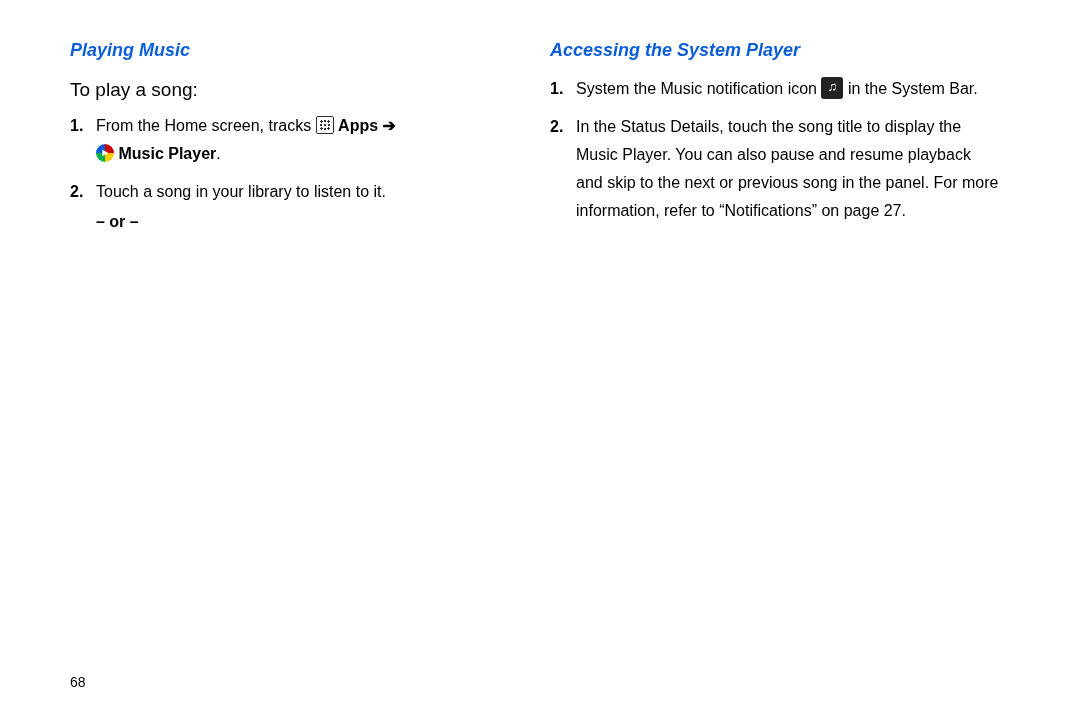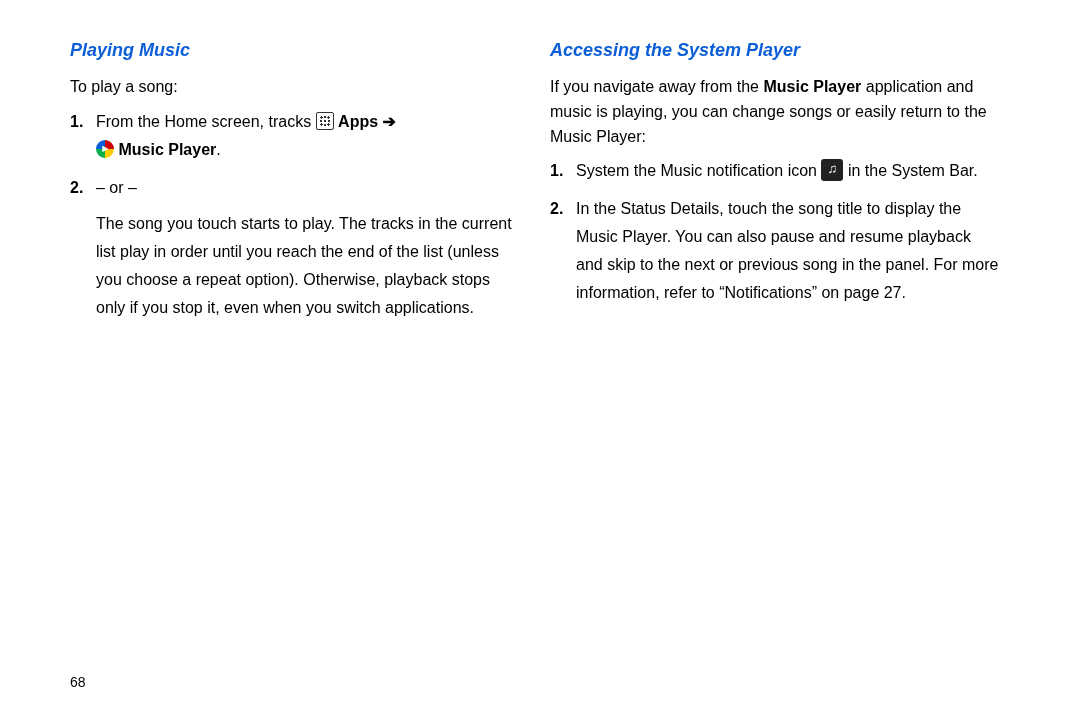--- a/index.html
+++ b/index.html
@@ -1,21 +1,21 @@
 <!DOCTYPE html>
 <html><head>
 <meta charset="utf-8">
 <style>
   * { box-sizing: border-box; margin: 0; padding: 0; }
   html, body { width: 1080px; height: 720px; background: #fff; font-family: Arial, Helvetica, sans-serif; color: #000; }
   .page { display: flex; width: 100%; height: 100%; padding: 40px 50px 20px 70px; position: relative; }
   .col { flex: 1; padding-right: 30px; }
   .col:last-child { padding-right: 0; padding-left: 10px; }
   h2.sect { color: #0b5ed7; font-style: italic; font-weight: 800; font-size: 18px; margin-bottom: 14px; letter-spacing: 0; }
-  p.intro { font-size: 16px; line-height: 1.55; margin-bottom: 8px; }
+  p.intro { font-size: 19px; line-height: 1.55; margin-bottom: 8px; }
   ol.steps { list-style: none; padding-left: 26px; }
   ol.steps > li { position: relative; font-size: 16px; line-height: 1.75; margin-bottom: 10px; }
   ol.steps > li .num { position: absolute; left: -26px; top: 0; font-weight: 700; }
   .bold { font-weight: 700; }
   .italic { }
   .inline-icon { display: inline-block; vertical-align: middle; width: 18px; height: 18px; border: 1px solid #333; border-radius: 2px; position: relative; top: -2px; }
   .apps-icon::before { content: ""; position: absolute; inset: 2px; background:
       radial-gradient(circle at 20% 20%, #333 1.2px, transparent 1.2px),
       radial-gradient(circle at 50% 20%, #333 1.2px, transparent 1.2px),
       radial-gradient(circle at 80% 20%, #333 1.2px, transparent 1.2px),
@@ -28,21 +28,21 @@
   }
   .music-player-icon { border: none; width: 18px; height: 18px; border-radius: 50%; background:
       conic-gradient(#c00 0 90deg,#fc0 90deg 180deg,#08b04a 180deg 270deg,#0b5ed7 270deg 360deg);
       position: relative; top: -2px; }
   .music-player-icon::after { content: "\25B6"; position: absolute; left: 50%; top: 50%; transform: translate(-45%,-52%); font-size: 8px; color: #fff; }
   .notif-icon { background: #222; color: #fff; border: none; width: 22px; height: 22px; border-radius: 3px; position: relative; top: -2px; }
   .notif-icon::after { content: "\266B"; position: absolute; left: 50%; top: 50%; transform: translate(-50%,-52%); font-size: 13px; color: #fff; }
   .arrow { font-weight: 700; }
   .pagenum { position: absolute; left: 70px; bottom: 30px; font-size: 14px; }
   .para { margin-top: 8px; }
-  .ordash { margin: 2px 0; }
+  .ordash { margin: 2px 0; font-weight: bold; }
 </style>
 </head>
 <body>
 
 <div class="page">
 
   <div class="col">
     <h2 class="sect">Playing Music</h2>
     <p class="intro">To play a song:</p>
     <ol class="steps">
@@ -50,31 +50,28 @@
         <span class="num">1.</span>
         <span>From the Home screen, tracks </span>
         <span class="inline-icon apps-icon"></span>
         <span class="bold">Apps</span>
         <span class="bold arrow">➔</span><br>
         <span class="inline-icon music-player-icon"></span>
         <span class="bold">Music Player</span><span>.</span>
       </li>
       <li>
         <span class="num">2.</span>
+        <span>Touch a song in your library to listen to it.</span>
         <div class="ordash">– or –</div>
-        <div class="para">The song you touch starts to play. The tracks in the current list play in order until you reach the end of the list (unless you choose a repeat option). Otherwise, playback stops only if you stop it, even when you switch applications.</div>
       </li>
     </ol>
   </div>
 
   <div class="col">
     <h2 class="sect">Accessing the System Player</h2>
-    <p class="intro">
-      <span>If you navigate away from the </span><span class="bold">Music Player</span><span> application and music is playing, you can change songs or easily return to the Music Player:</span>
-    </p>
     <ol class="steps">
       <li>
         <span class="num">1.</span>
         <span>System the Music notification icon </span>
         <span class="inline-icon notif-icon"></span>
         <span> in the System Bar.</span>
       </li>
       <li>
         <span class="num">2.</span>
         <span>In the Status Details, touch the song title to display the Music Player. You can also pause and resume playback and skip to the next or previous song in the panel. For more information, refer to </span>

